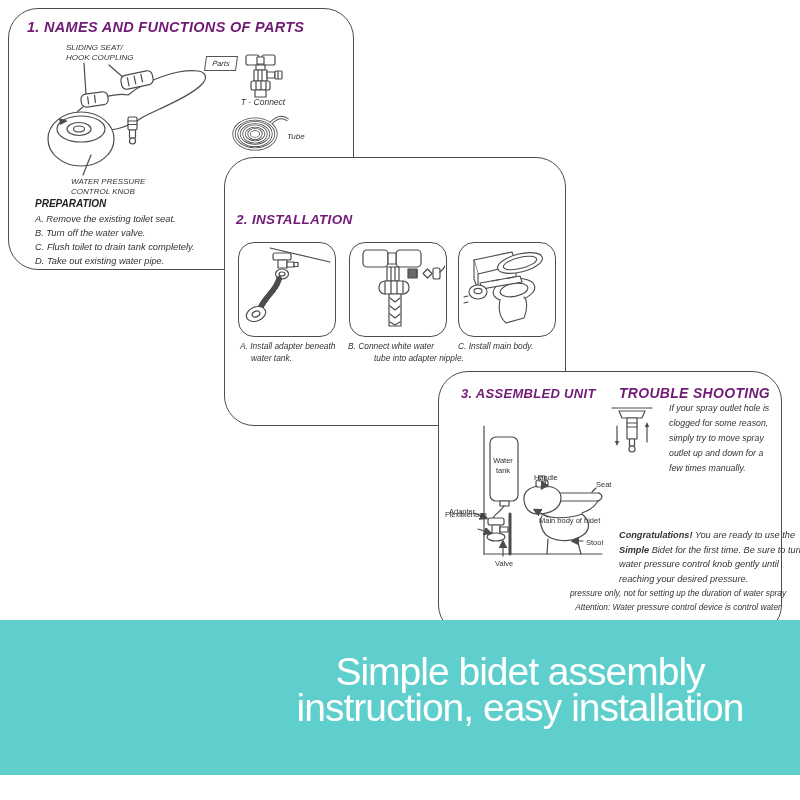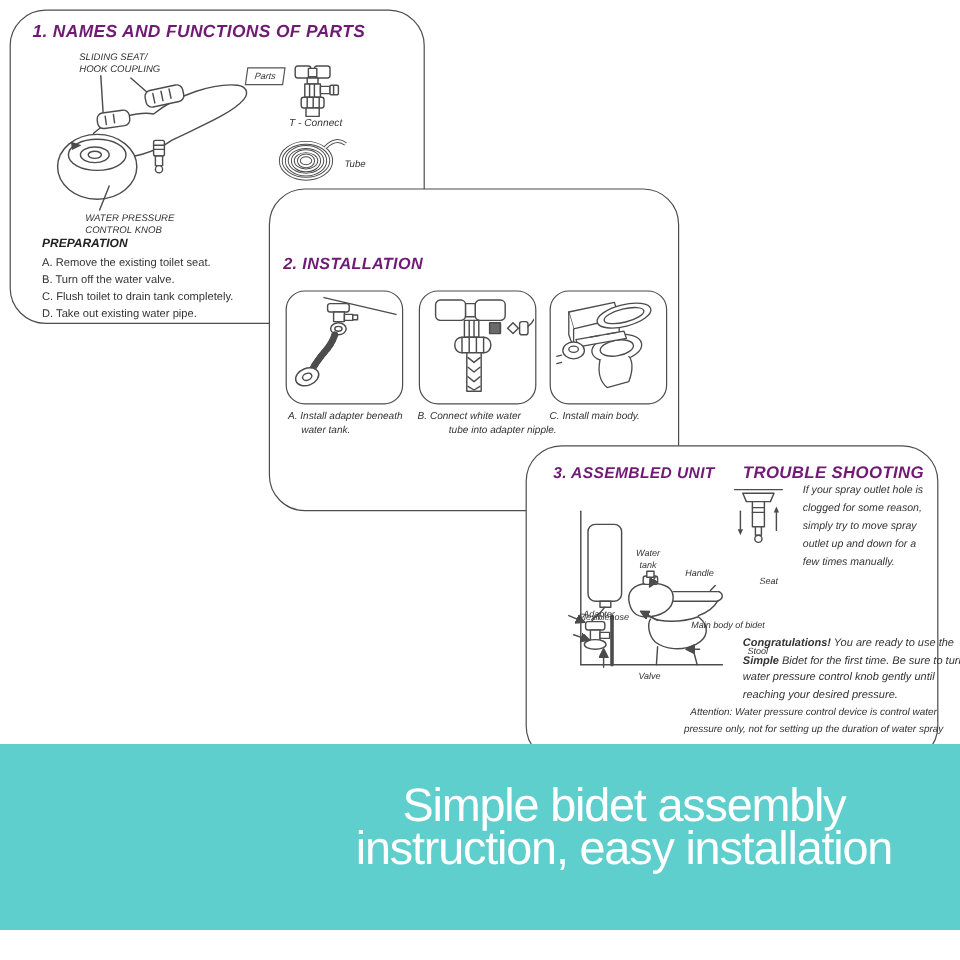--- a/index.html
+++ b/index.html
@@ -4,23 +4,23 @@
 <style>
   html,body{margin:0;padding:0;background:#fff;}
   #stage{position:relative;width:800px;height:800px;background:#ffffff;overflow:hidden;
          font-family:"Liberation Sans",sans-serif;color:#2b2b2b;}
   .panel{position:absolute;background:#fff;border:1.5px solid #4d4d4d;border-radius:30px;box-sizing:border-box;}
   .abs{position:absolute;}
   .ttl{font-weight:bold;font-style:italic;letter-spacing:.3px;color:#701a75;white-space:nowrap;}
   .lbl{font-style:italic;font-size:8px;line-height:10px;color:#333;white-space:nowrap;}
   .cap{font-style:italic;font-size:8.4px;line-height:11.5px;color:#333;white-space:nowrap;}
   .prep-h{font-weight:bold;font-style:italic;font-size:10px;color:#222;}
-  .prep-i{font-size:9.3px;line-height:14px;color:#333;white-space:nowrap;}
+  .prep-i{font-style:italic;font-size:9.3px;line-height:14px;color:#333;white-space:nowrap;}
   .stepbox{position:absolute;width:98px;height:95px;border:1.3px solid #4d4d4d;border-radius:16px;background:#fff;box-sizing:border-box;}
-  .dlab{position:absolute;font-style:italic;font-size:7.5px;line-height:9.5px;color:#333;white-space:nowrap;margin-left:37px;}
+  .dlab{position:absolute;font-size:7.5px;line-height:9.5px;color:#333;white-space:nowrap;}
   .small-it{font-style:italic;color:#333;}
   .parts-tag{border:1.2px solid #555;transform:skewX(-8deg);font-size:7.5px;font-style:italic;
              display:flex;align-items:center;justify-content:center;color:#333;}
   #banner{position:absolute;left:0;top:620px;width:800px;height:155px;}
   #banner .btxt{position:absolute;left:250px;top:34px;width:540px;text-align:center;
                 font-size:39px;line-height:36px;letter-spacing:-1px;font-weight:normal;}
   svg{display:block;}
 </style>
 </head>
 <body>
@@ -254,22 +254,22 @@
     <div class="dlab" style="left:100px;top:144px;">Main body of bidet</div>
     <div class="dlab" style="left:147px;top:166px;">Stool</div>
     <div class="dlab" style="left:56px;top:187px;">Valve</div>
 
 
     <div class="abs small-it" style="left:180px;top:156px;width:186px;font-size:9.2px;line-height:14.5px;">
       <b style="font-style:italic;">Congratulations!</b><span> You are ready to use the </span><b style="font-style:italic;">Simple</b><span>  Bidet for the first time. Be sure to turn water pressure control knob gently until reaching your desired pressure.</span>
     </div>
 
     <div class="abs small-it" style="left:126px;top:214px;width:226px;font-size:8.3px;line-height:14px;text-align:center;">
+      <div style="white-space:nowrap;">pressure only, not for setting up the duration of water spray</div>
       <div style="white-space:nowrap;">Attention: Water pressure control device is control water</div>
-      <div style="white-space:nowrap;">pressure only, not for setting up the duration of water spray</div>
     </div>
   </div>
 
   <div id="banner" style="background: rgb(95, 207, 205);">
     <div class="btxt" style="color: rgb(255, 255, 255);">
       <div>Simple bidet assembly</div>
       <div>instruction, easy installation</div>
     </div>
   </div>
 

